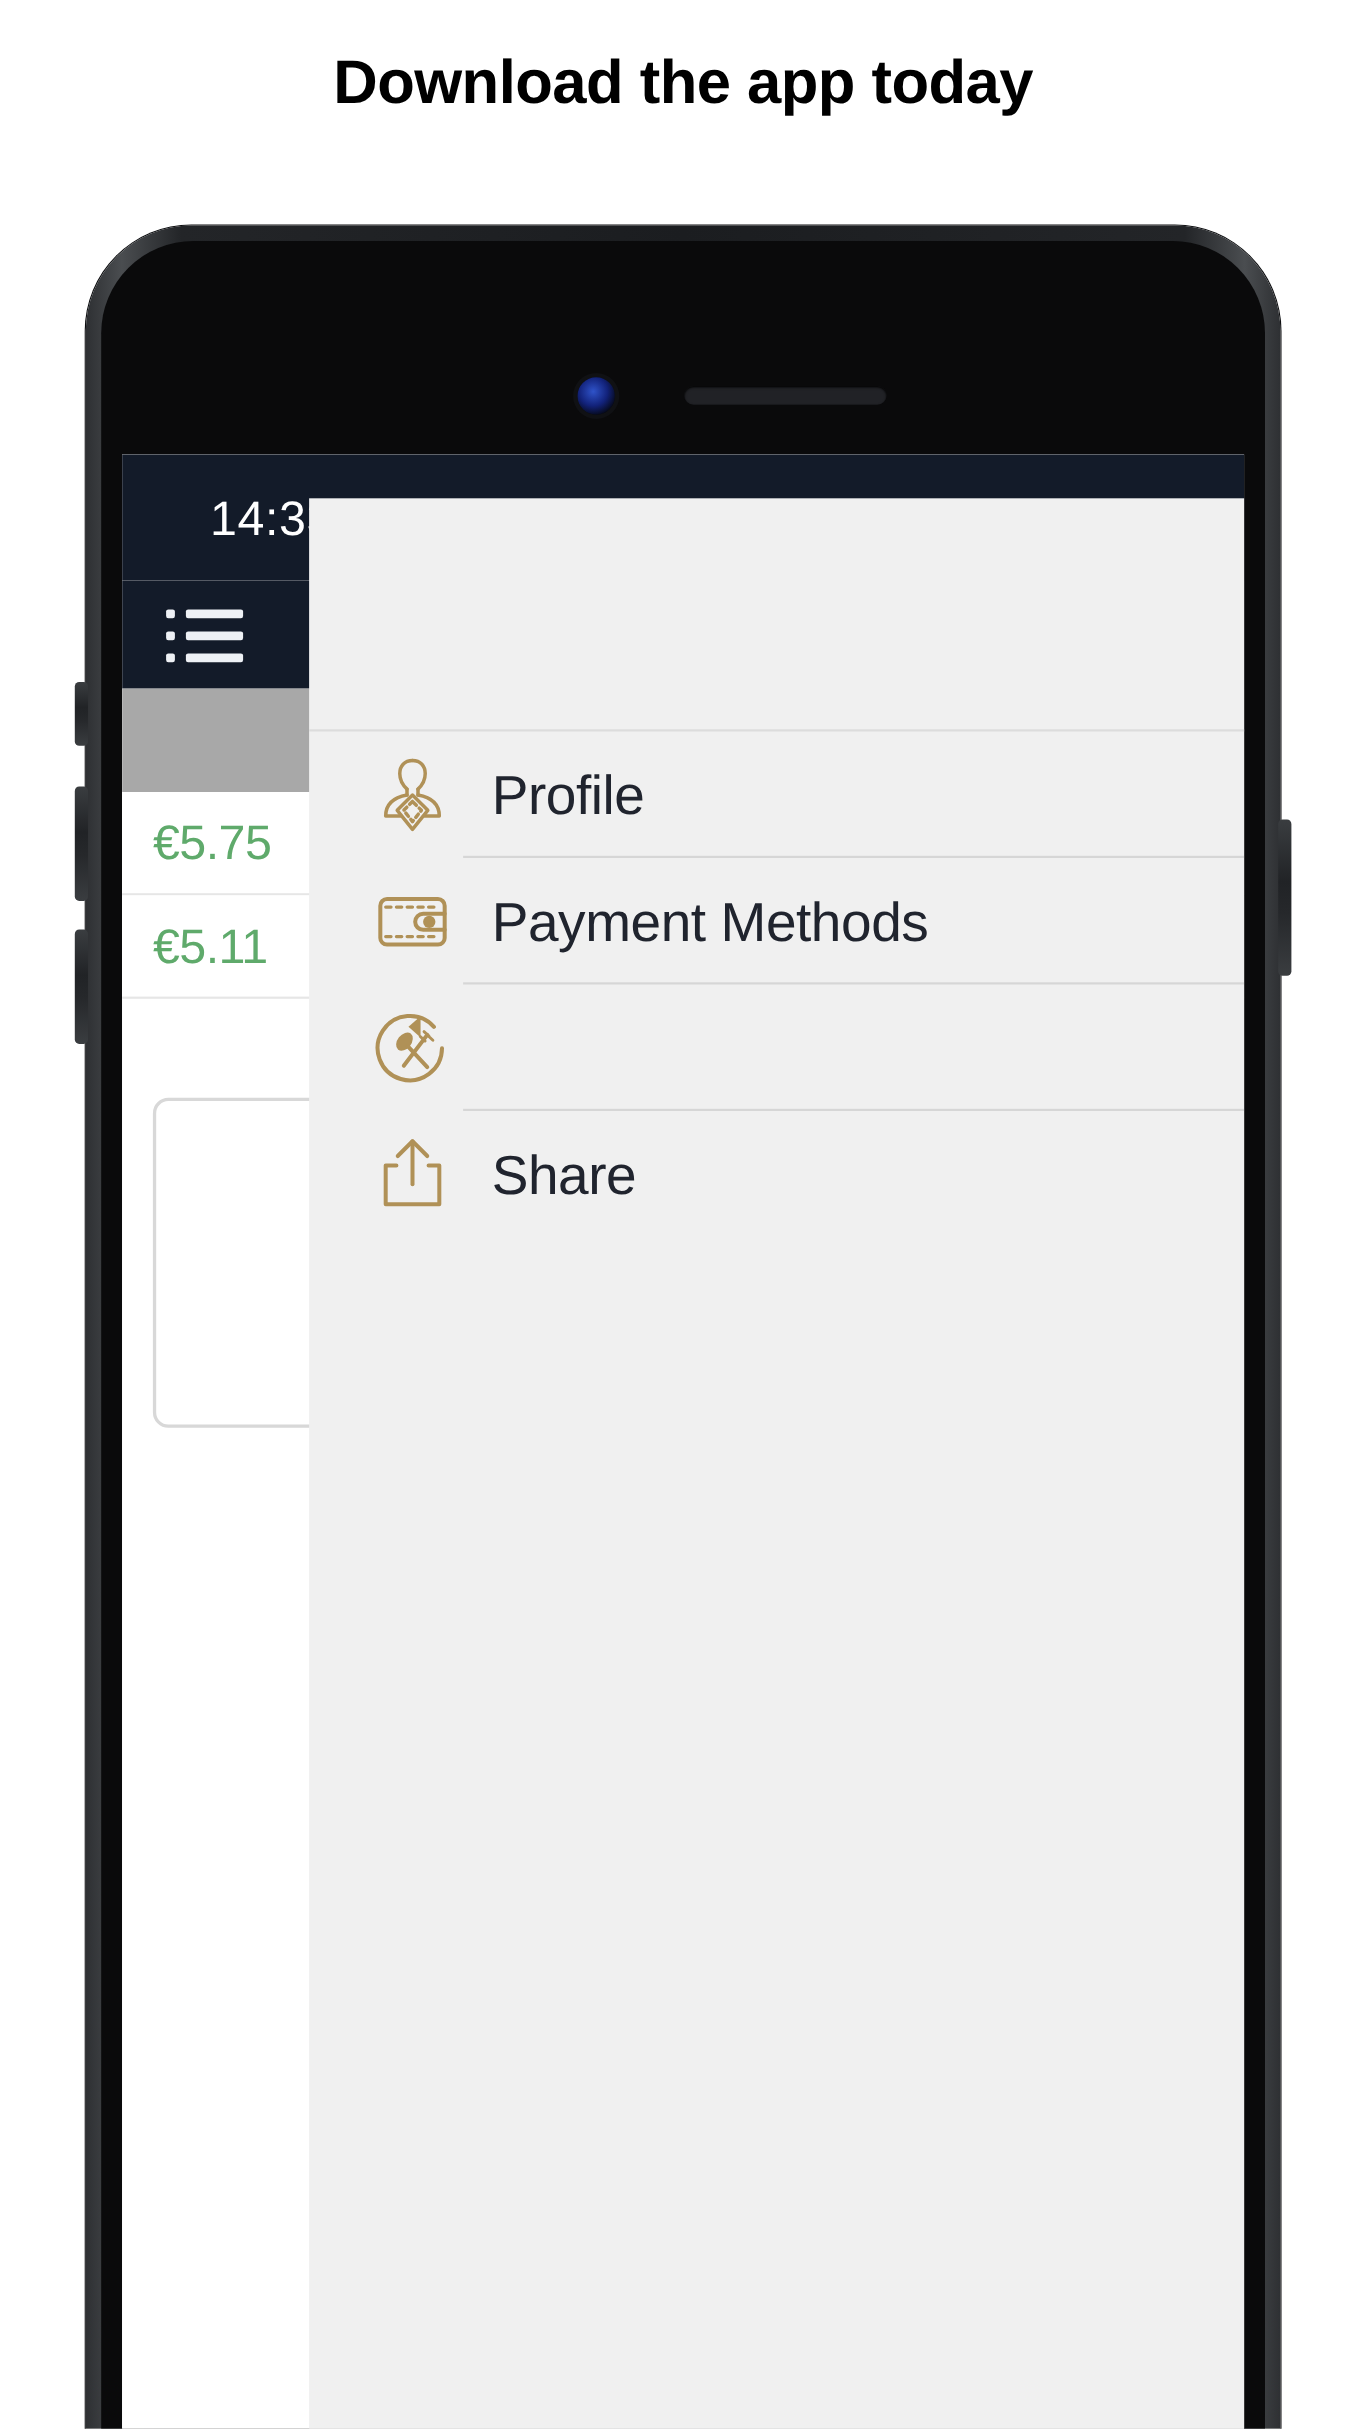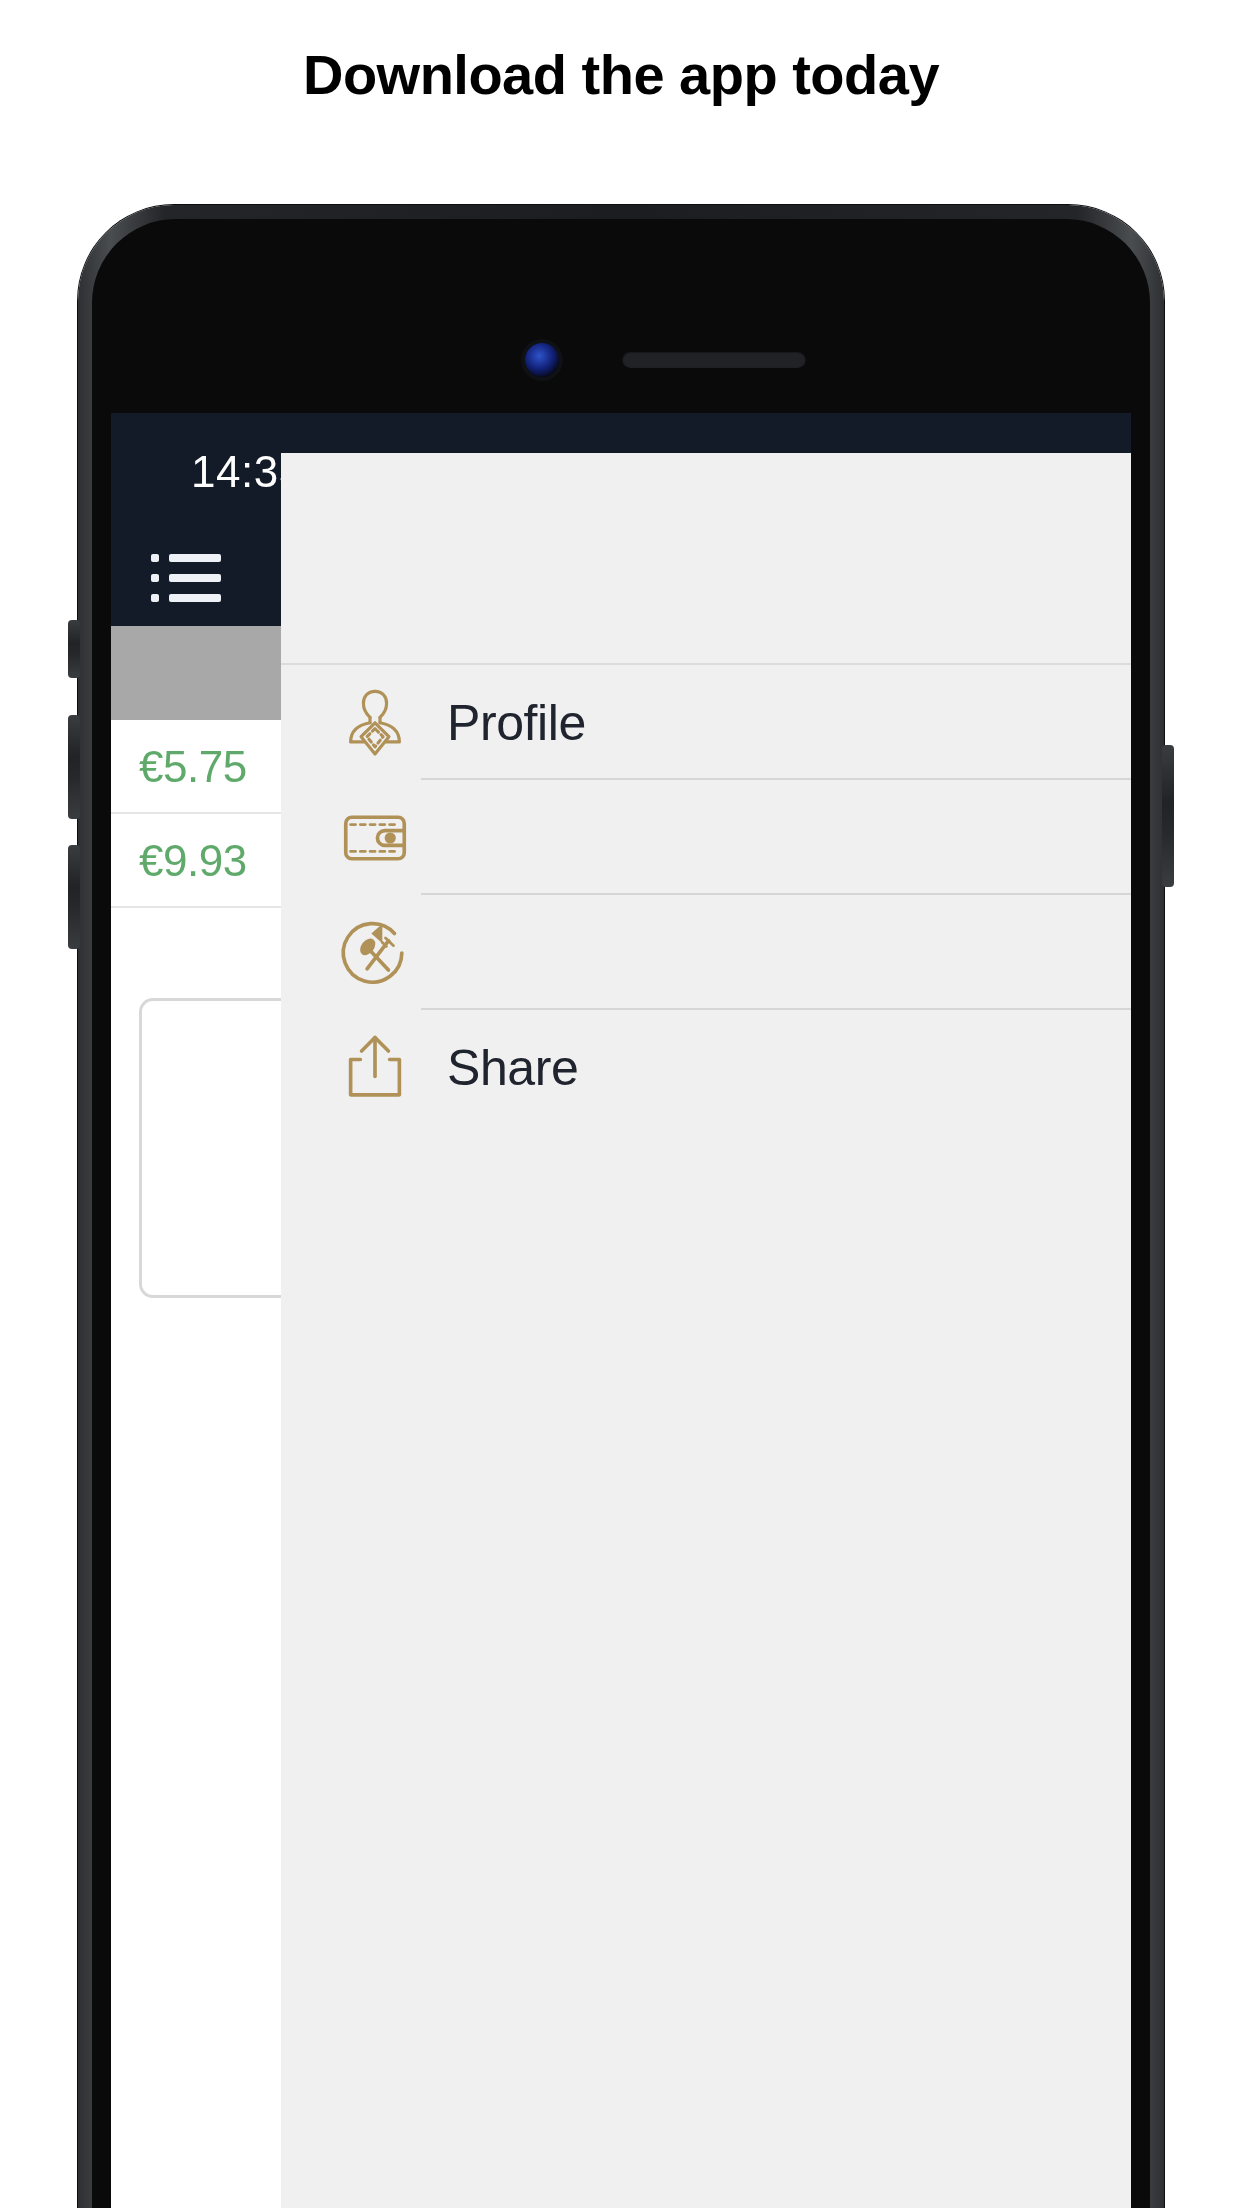--- a/index.html
+++ b/index.html
@@ -273,21 +273,21 @@
                 </div>
             </div>
           </div>
 
           <div class="grey-band"></div>
 
           <div class="price-row r1">
             <div class="price-text">€5.75</div>
           </div>
           <div class="price-row r2">
-            <div class="price-text">€9.93</div>
+            <div class="price-text">€5.11</div>
           </div>
 
           <div class="card-outline"></div>
         </div>
 
         <div class="drawer">
           <div class="drawer-header"></div>
 
           <div class="menu">
 
@@ -309,20 +309,21 @@
 
             <div class="menu-item">
               <div class="mi-icon">
                 <svg width="78" height="78" viewBox="0 0 64 64" fill="none" stroke="#b09157" stroke-width="3" stroke-linecap="round" stroke-linejoin="round">
                   <rect x="8" y="15" width="48" height="34" rx="5"></rect>
                   <path d="M12 21h40M12 43h40" stroke-dasharray="4 4" stroke-width="2.4"></path>
                   <path d="M56 26H40a6 6 0 0 0 0 12h16"></path>
                   <circle cx="44.5" cy="32" r="4.6" fill="#b09157" stroke="none"></circle>
                 </svg>
               </div>
+              <div class="mi-label">Payment Methods</div>
               <div class="sep"></div>
             </div>
 
             <div class="menu-item">
               <div class="mi-icon">
                 <svg width="78" height="78" viewBox="0 0 64 64" fill="none" stroke="#b09157" stroke-width="3" stroke-linecap="round" stroke-linejoin="round">
                   <path d="M48 16a24 24 0 1 0 6 16"></path>
                   <path d="M38 8l-9 8 9 8z" fill="#b09157" stroke="none"></path>
                   <ellipse cx="26" cy="27" rx="5.2" ry="7.6" transform="rotate(38 26 27)" fill="#b09157" stroke="none"></ellipse>
                   <path d="M28.6 30.6 43 46" stroke-width="3"></path>

